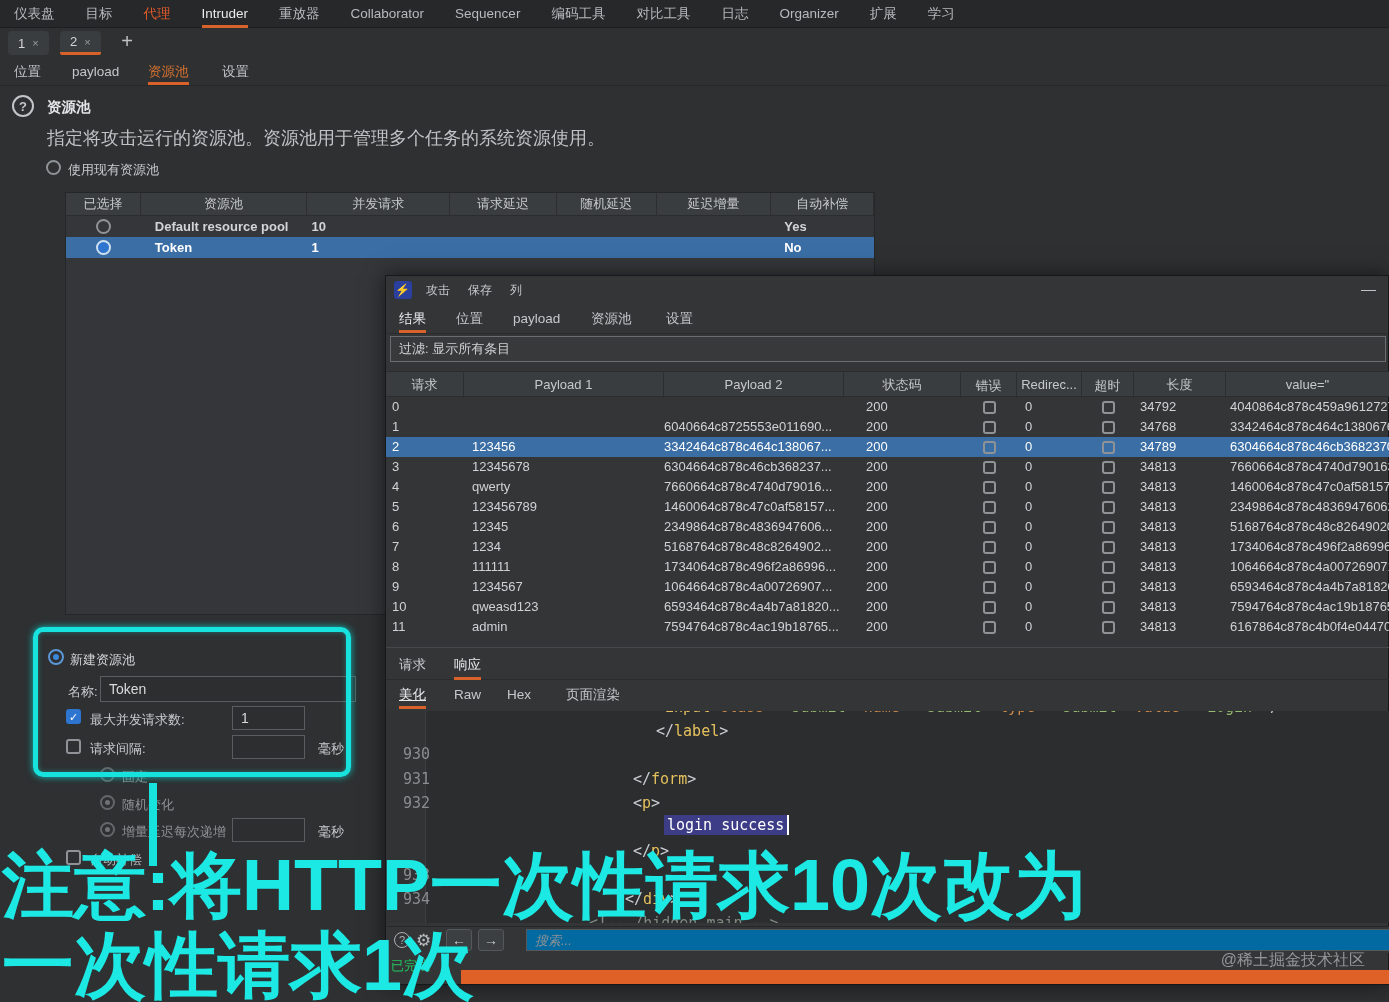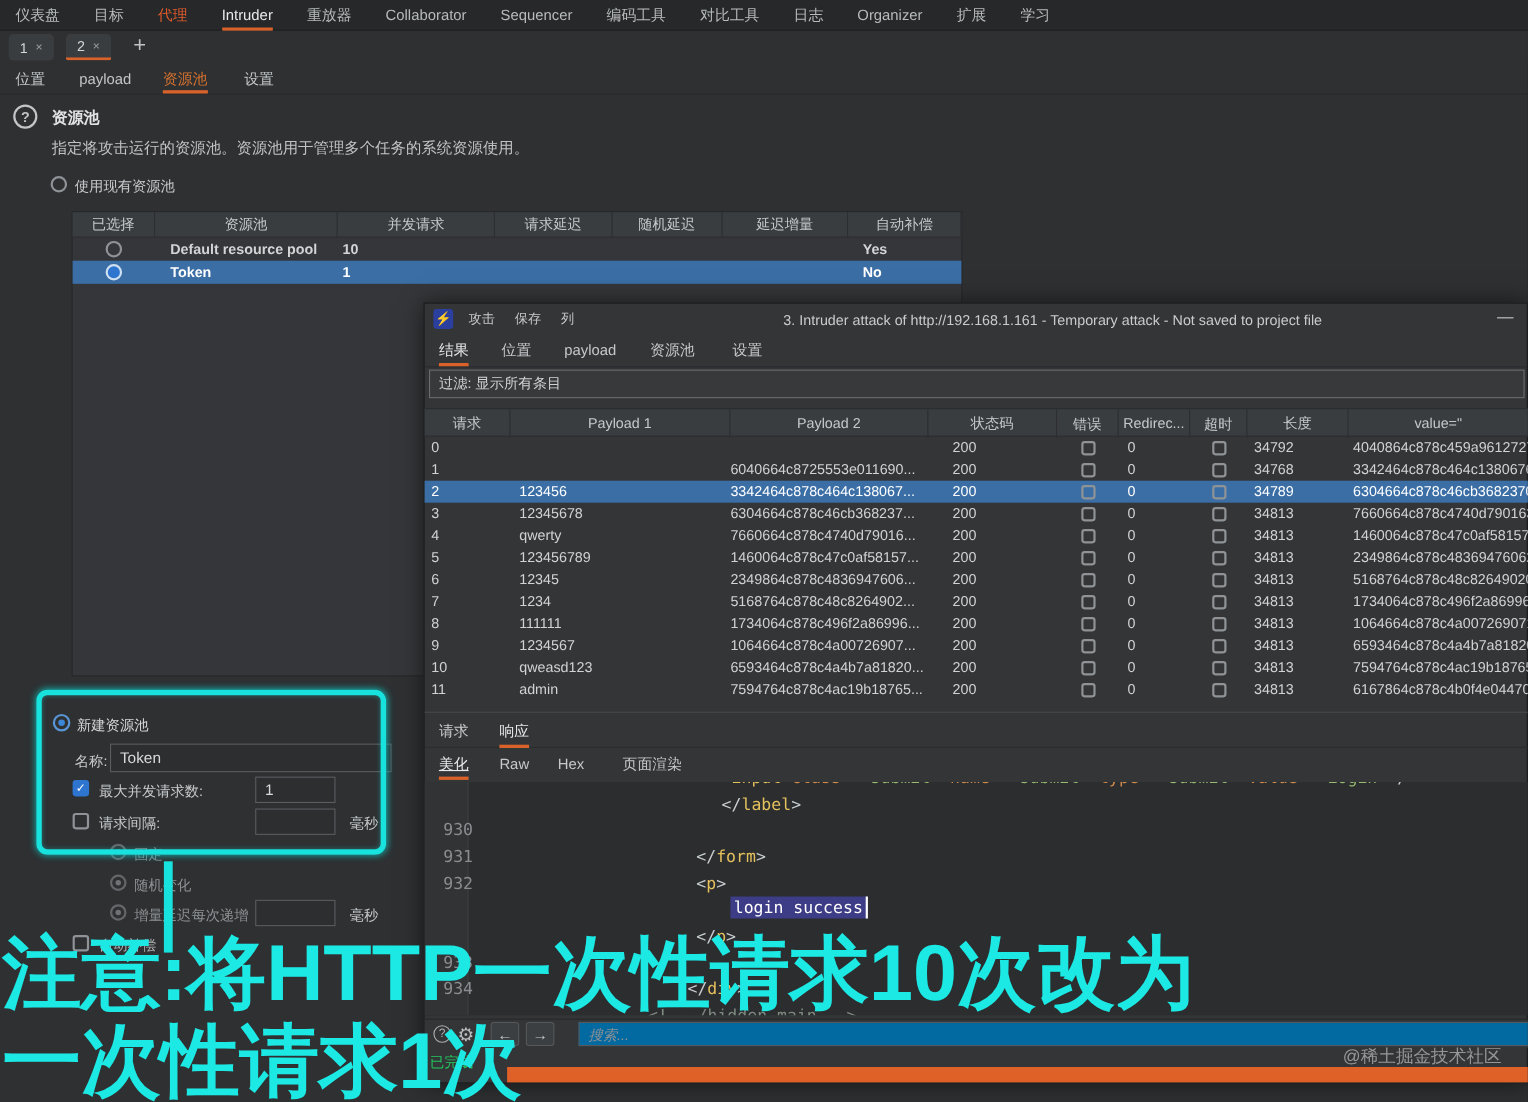--- a/index.html
+++ b/index.html
@@ -28,21 +28,21 @@
 
   
   .subtabs { position:absolute; left:0; top:58px; width:1389px; height:28px; border-bottom:1px solid #27282a; }
   .subtab { position:absolute; top:0; height:27px; line-height:27px; color:#c3c6c8; font-size:13.5px; }
   .subtab.active { color:#d9732f; border-bottom:3px solid #d9622b; }
 
   
   .help-circle { position:absolute; width:22px; height:22px; border:2px solid #c3c6c8; border-radius:50%;
     color:#c3c6c8; text-align:center; line-height:19px; font-size:13px; font-weight:bold; }
   .sec-title { position:absolute; font-size:14.5px; font-weight:bold; color:#e2e4e6; }
-  .sec-desc { position:absolute; font-size:14px; color:#c0c3c5;text-align:right; }
+  .sec-desc { position:absolute; font-size:18px; color:#c0c3c5;text-align:right; }
 
   .radio { position:absolute; width:15px; height:15px; border:2px solid #8f9397; border-radius:50%; background:transparent; }
   .radio.disabled { border-color:#64676a; }
   .radio.disabled::after { content:""; position:absolute; left:3px; top:3px; width:5px; height:5px; border-radius:50%; background:#6f7275; }
   .radio.sel-blue { border-color:#5a96d5; }
   .radio.sel-blue::after { content:""; position:absolute; left:2.5px; top:2.5px; width:6px; height:6px; border-radius:50%; background:#3d87d8; }
   .radio.on-blue { border-color:#cfe0f0; background:#2e75d0; }
   .checkbox { position:absolute; width:15px; height:15px; border:2px solid #8f9397; border-radius:3px; }
   .checkbox.checked { background:#2e75d0; border-color:#2e75d0; color:#fff; font-size:11px; line-height:12px; text-align:center; }
 
@@ -232,21 +232,20 @@
   <span class="label" style="left:318px; top:823px;">毫秒</span>
   <span class="checkbox" style="left:66px; top:850px;"></span>
   <span class="label" style="left:90px; top:851px; color:#b0b3b5;">自动补偿</span>
 
   <div class="window">
     <div class="titlebar">
       <span class="bolt-icon">⚡</span>
       <span class="tb-menu" style="left:40px;">攻击</span>
       <span class="tb-menu" style="left:82px;">保存</span>
       <span class="tb-menu" style="left:124px;">列</span>
-      <span class="win-title">3. Intruder attack of http://192.168.1.161 - Temporary attack - Not saved to project file</span>
       <span class="minimize">—</span>
     </div>
     <div class="wtabs">
       <span class="wtab active" style="left:13px;">结果</span>
       <span class="wtab" style="left:70px;">位置</span>
       <span class="wtab" style="left:127px;">payload</span>
       <span class="wtab" style="left:205px;">资源池</span>
       <span class="wtab" style="left:280px;">设置</span>
     </div>
     <div class="filterbar">过滤: 显示所有条目</div>

